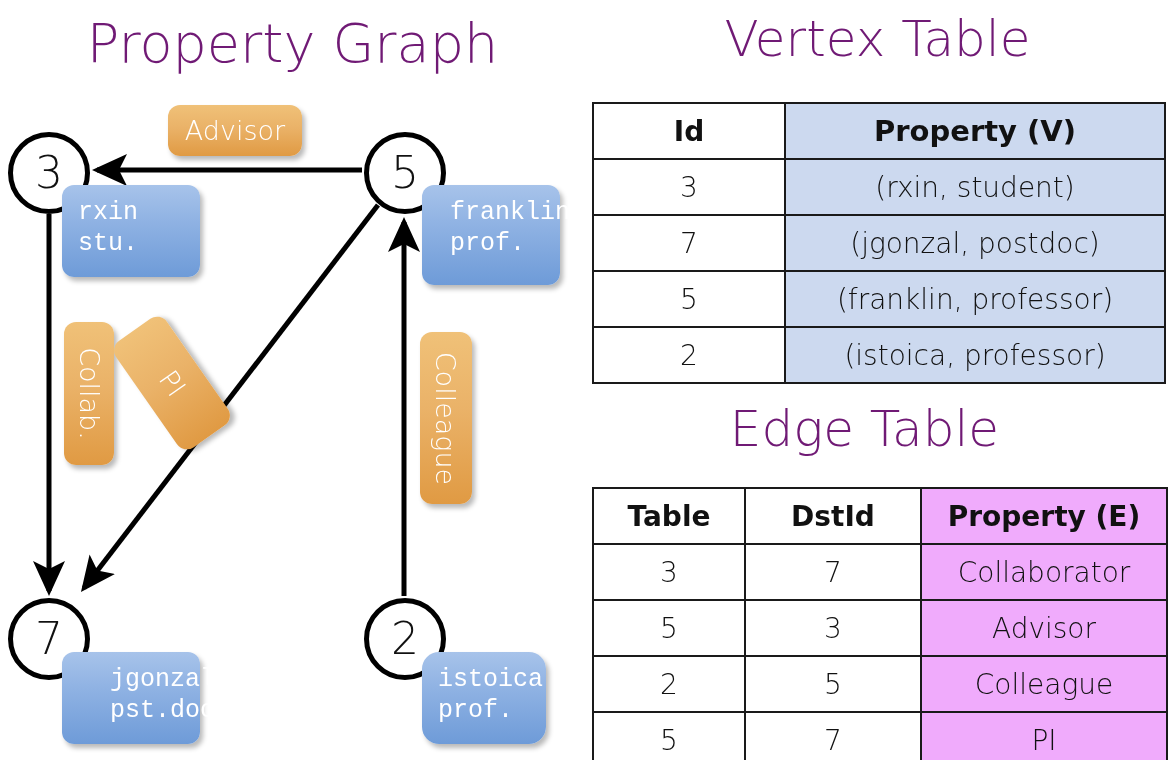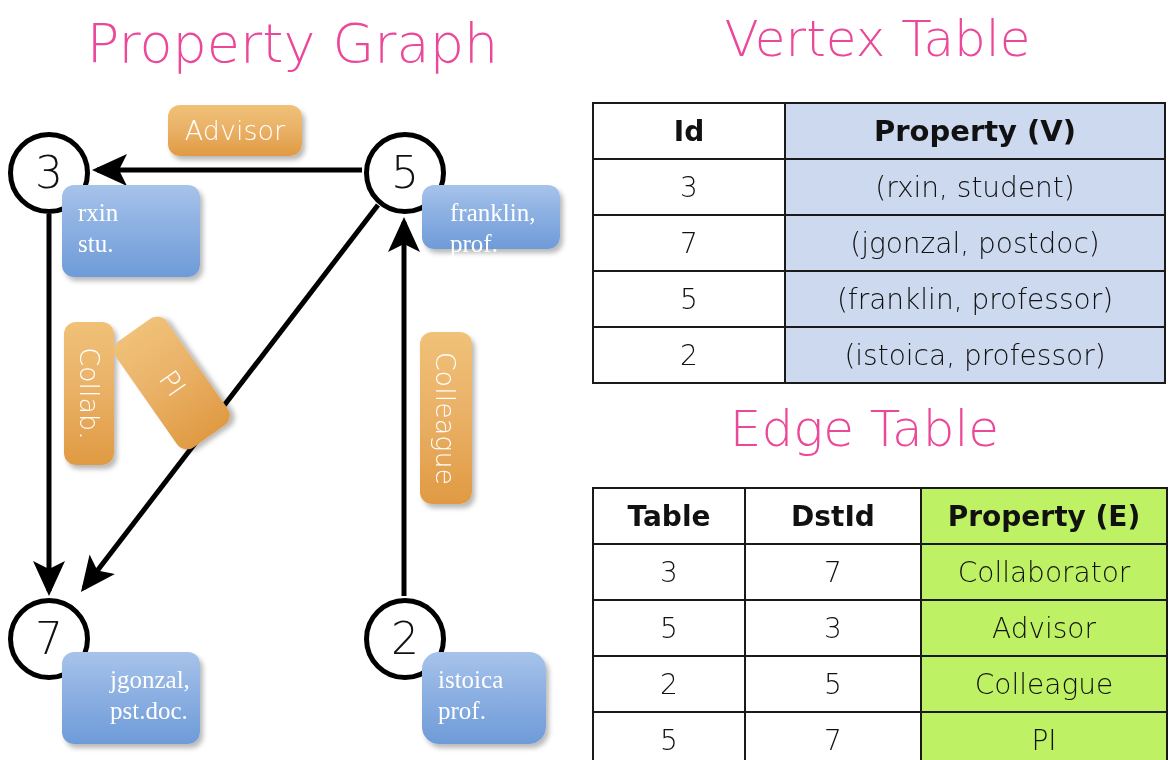--- a/index.html
+++ b/index.html
@@ -14,21 +14,21 @@
     overflow: hidden;
     font-family: "Liberation Sans", sans-serif;
     color: #000000;
   }
 
   
   .title {
     position: absolute;
     font-family: "DejaVu Sans", sans-serif;
     font-weight: 300;
-    color: #ec4899;
+    color: #701a75;
     white-space: nowrap;
     letter-spacing: 0px;
   }
   #title-property-graph {
     left: 0; top: 14px;
     width: 585px;
     text-align: center;
     font-size: 54px;
     line-height: 60px;
   }
@@ -82,29 +82,29 @@
   #node-7 { left: 8px;   top: 598px; }
   #node-2 { left: 364px; top: 598px; }
 
   
   .vprop {
     position: absolute;
     border-radius: 12px;
     background: linear-gradient(to bottom, #a7c3ea 0%, #8fb2e3 40%, #6e9bd8 100%);
     box-shadow: 3px 4px 5px rgba(0,0,0,0.28);
     color: #ffffff;
-    font-family: Liberation Serif, serif;
+    font-family: Liberation Mono, monospace;
     font-weight: 300;
     font-size: 25px;
     line-height: 31px;
     padding: 12px 0 0 16px;
     box-sizing: border-box;
   }
   #vprop-3 { left: 62px;  top: 185px; width: 138px; height: 92px; }
-  #vprop-5 { left: 422px; top: 185px; width: 138px; height: 64px; padding-left: 28px; }
+  #vprop-5 { left: 422px; top: 185px; width: 138px; height: 100px; padding-left: 28px; }
   #vprop-7 { left: 62px;  top: 652px; width: 138px; height: 92px; padding-left: 48px; }
   #vprop-2 { left: 422px; top: 652px; width: 124px; height: 92px; border-radius: 17px; }
 
   
   .eprop {
     position: absolute;
     border-radius: 12px;
     background: linear-gradient(to bottom, #f0c178 0%, #eab268 45%, #e09a43 100%);
     box-shadow: 3px 4px 5px rgba(0,0,0,0.28);
     color: #ffffff;
@@ -165,21 +165,21 @@
     height: 54px;
     font-size: 28px;
   }
   #vertex-table th.col-prop { font-size: 29px; margin-top: 10px; }
 
   #edge-table {
     left: 592px; top: 487px;
   }
   #edge-table .col-src { width: 150px; }
   #edge-table .col-dst { width: 174px; }
-  #edge-table .col-eprop { width: 244px; background: #bef264; }
+  #edge-table .col-eprop { width: 244px; background: #f0abfc; }
   #edge-table th, #edge-table td {
     height: 54px;
     font-size: 28px;
   }
   #edge-table th { font-size: 28px; }
   #edge-table td.col-eprop { font-size: 28px; }
 </style>
 </head>
 <body>
 

